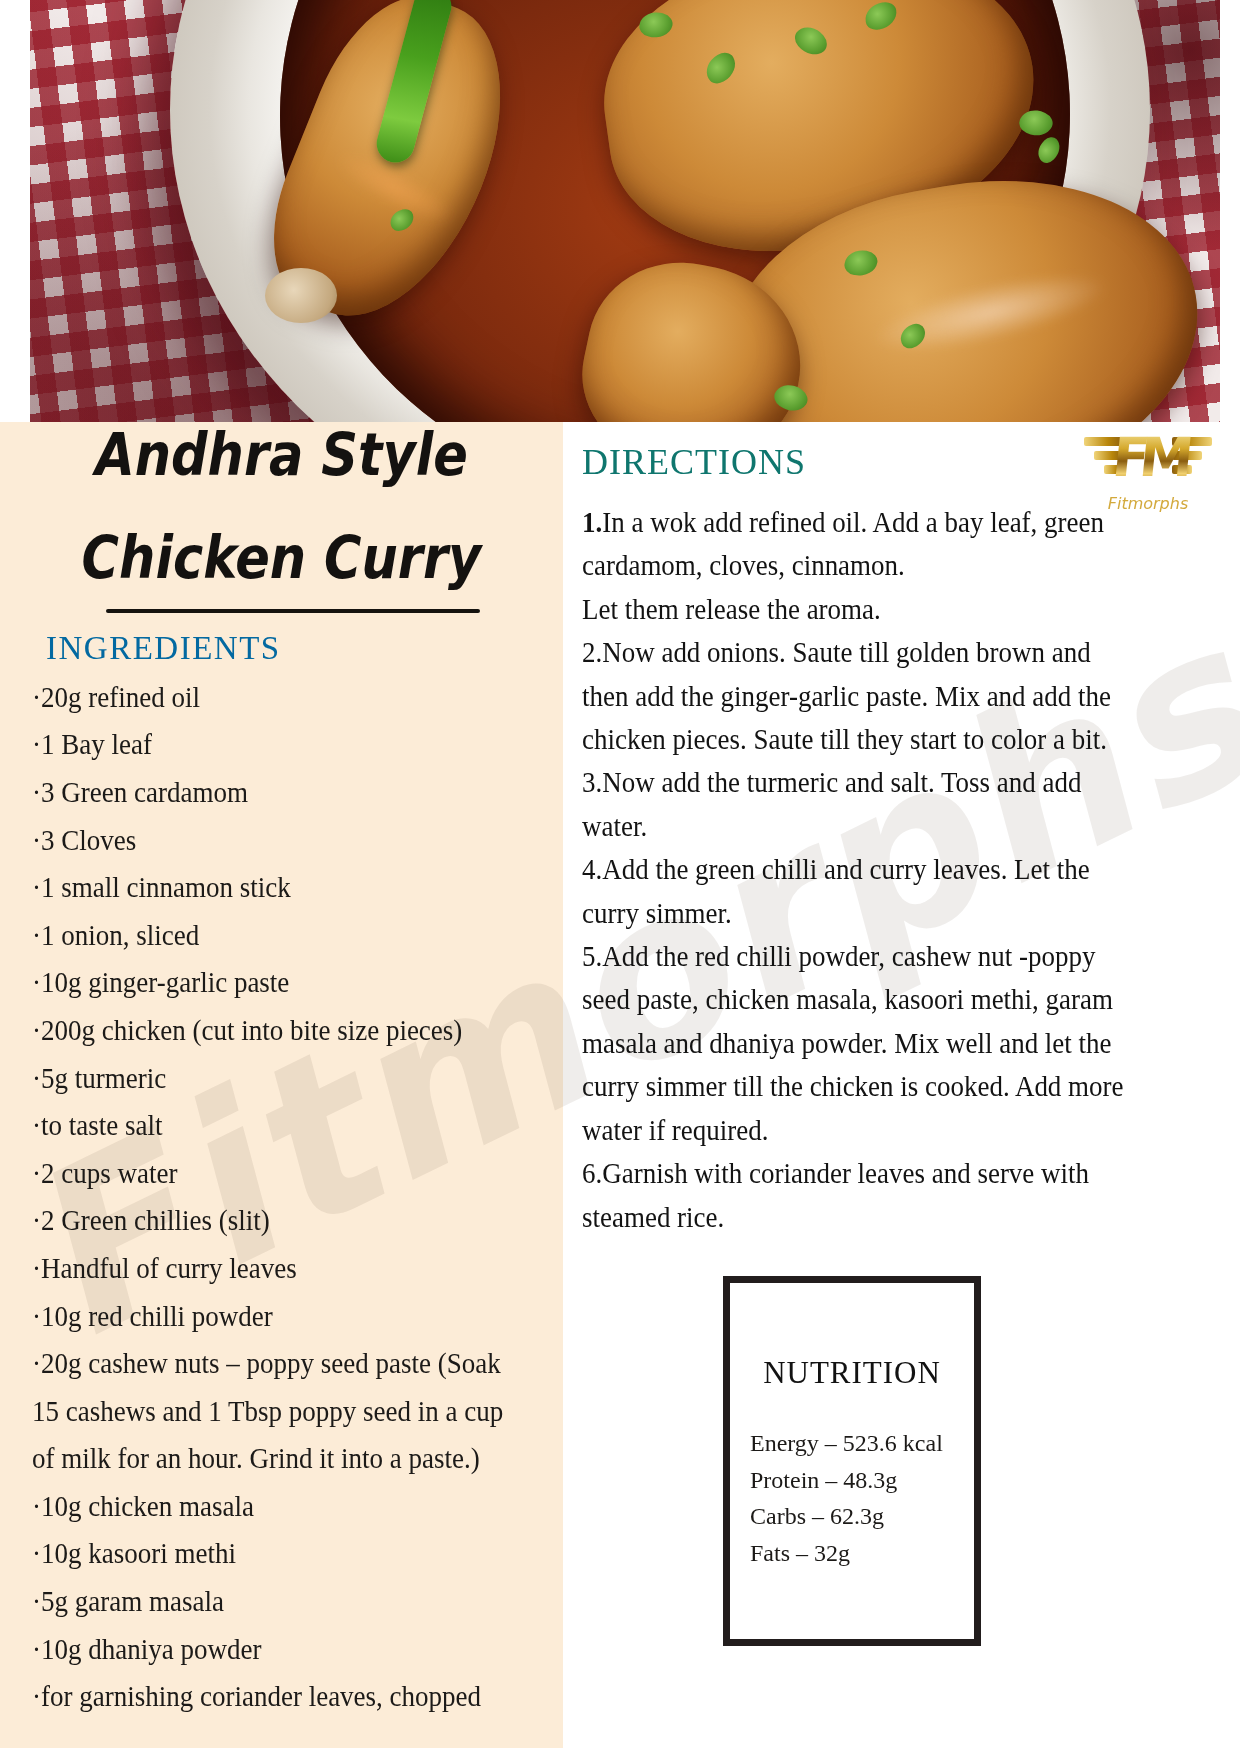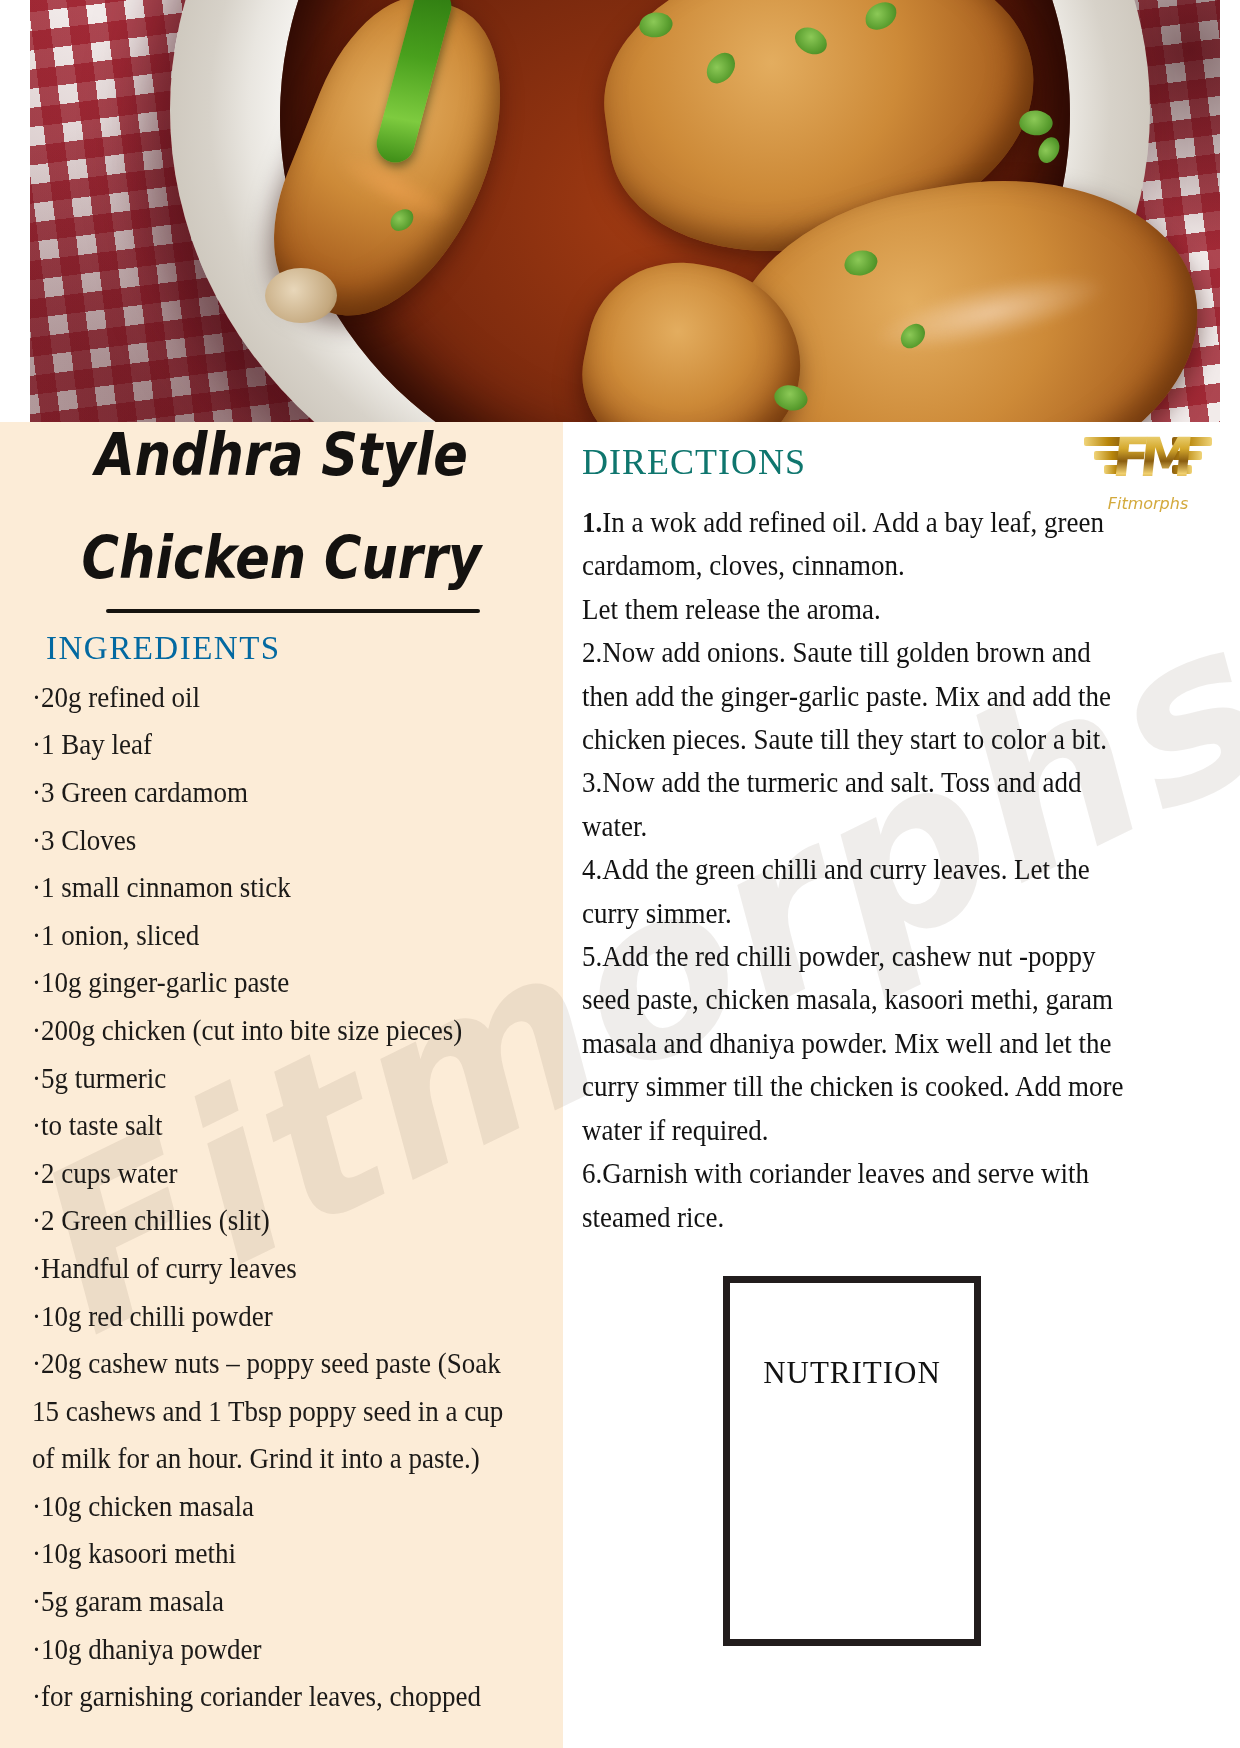--- a/index.html
+++ b/index.html
@@ -172,20 +172,26 @@
 5.Add the red chilli powder, cashew nut -poppy
 seed paste, chicken masala, kasoori methi, garam
 masala and dhaniya powder. Mix well and let the
 curry simmer till the chicken is cooked. Add more
 water if required.
 6.Garnish with coriander leaves and serve with
 steamed rice.</span></div>
 
 <div class="abs nutrition-box">
   <h3 class="n-title">NUTRITION</h3>
+  <ul class="n-list">
+      <li>Energy – 523.6 kcal</li>
+      <li>Protein – 48.3g</li>
+      <li>Carbs – 62.3g</li>
+      <li>Fats – 32g</li>
+    </ul>
 </div>
 
 <div class="abs logo">
   <div class="wing left">
     <div class="bar b1"></div>
       <div class="bar b2"></div>
       <div class="bar b3"></div>
   </div>
   <div class="wing right">
     <div class="bar b1"></div>

